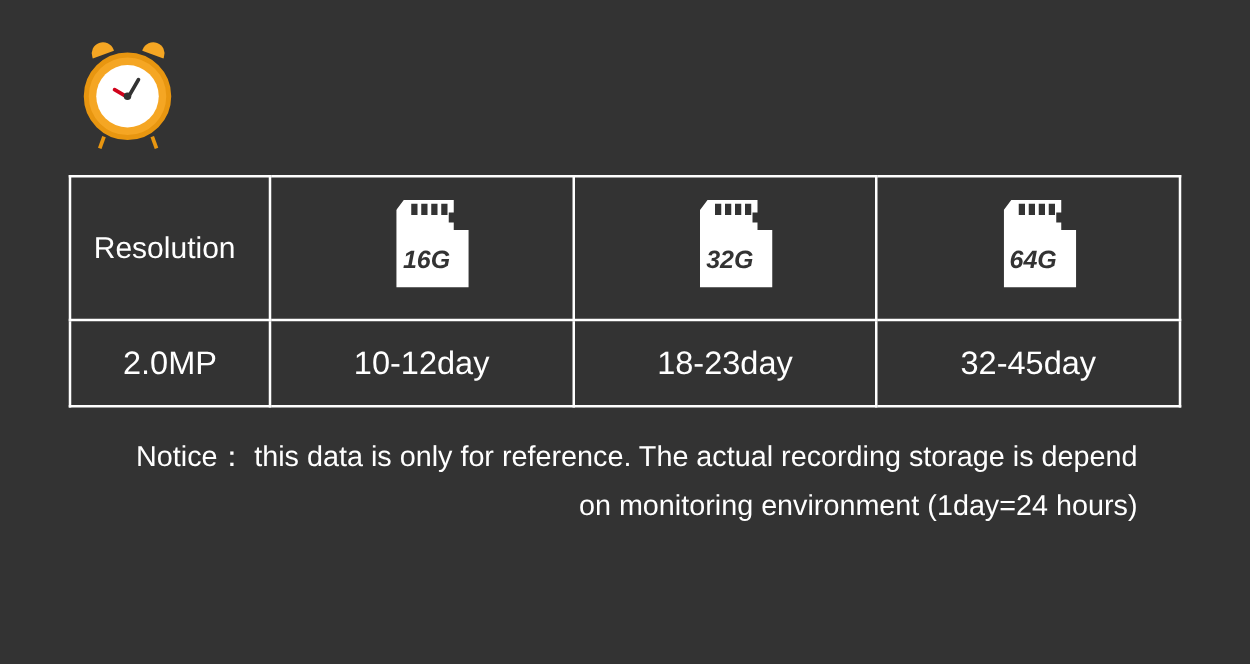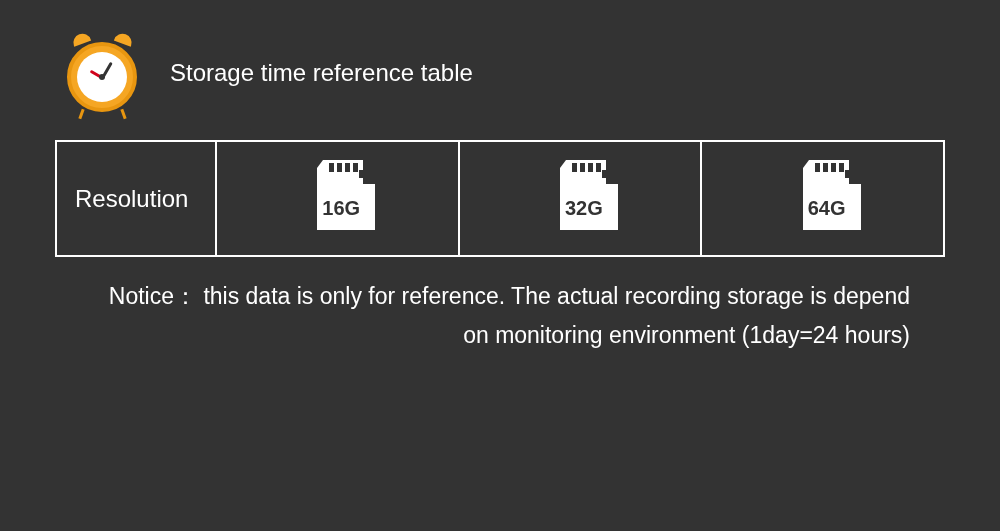--- a/index.html
+++ b/index.html
@@ -145,20 +145,21 @@
       text-align: left;
       padding-left: 18px;
     }
     .col-res { width: 18%; }
     .col-cap { width: 27.3%; }
     .sd-card {
       display: inline-block;
       position: relative;
       width: 40px;
       height: 70px;
+      font-style: italic;
     }
     .sd-card svg { display: block; }
     .sd-label {
       position: absolute;
       left: 5px;
       bottom: 10px;
       color: #333333;
       font-size: 20px;
       font-weight: bold;
     }
@@ -177,21 +178,20 @@
     <div class="clock-bell-left"></div>
     <div class="clock-bell-right"></div>
     <div class="clock-body"></div>
     <div class="clock-face"></div>
     <div class="clock-hand-hour"></div>
     <div class="clock-hand-min"></div>
     <div class="clock-center"></div>
     <div class="clock-foot-left"></div>
     <div class="clock-foot-right"></div>
   </div>
-  <div class="title">Storage time reference table</div>
 </div>
 
 <div class="table-container">
   <table>
     <tbody>
         <tr>
       <td class="header-cell resolution-label col-res">Resolution</td>
       <td class="header-cell col-cap">
         <div class="sd-card">
           <svg width="58" height="70" viewBox="0 0 58 70">
@@ -222,17 +222,23 @@
                 <path d="M 6 0 L 46 0 L 46 10 L 42 10 L 42 18 L 46 18 L 46 24 L 58 24 L 58 70 L 0 70 L 0 8 Z" fill="#ffffff"></path>
                 <rect x="12" y="3" width="5" height="9" fill="#333333"></rect>
                 <rect x="20" y="3" width="5" height="9" fill="#333333"></rect>
                 <rect x="28" y="3" width="5" height="9" fill="#333333"></rect>
                 <rect x="36" y="3" width="5" height="9" fill="#333333"></rect>
               </svg>
           <span class="sd-label">64G</span>
         </div>
       </td>
     </tr>
+    <tr>
+      <td>2.0MP</td>
+      <td>10-12day</td>
+      <td>18-23day</td>
+      <td>32-45day</td>
+    </tr>
   </tbody>
     </table>
 </div>
 
 <div class="notice">Notice： this data is only for reference. The actual recording storage is depend on monitoring environment (1day=24 hours)</div>
 
 </body></html>

